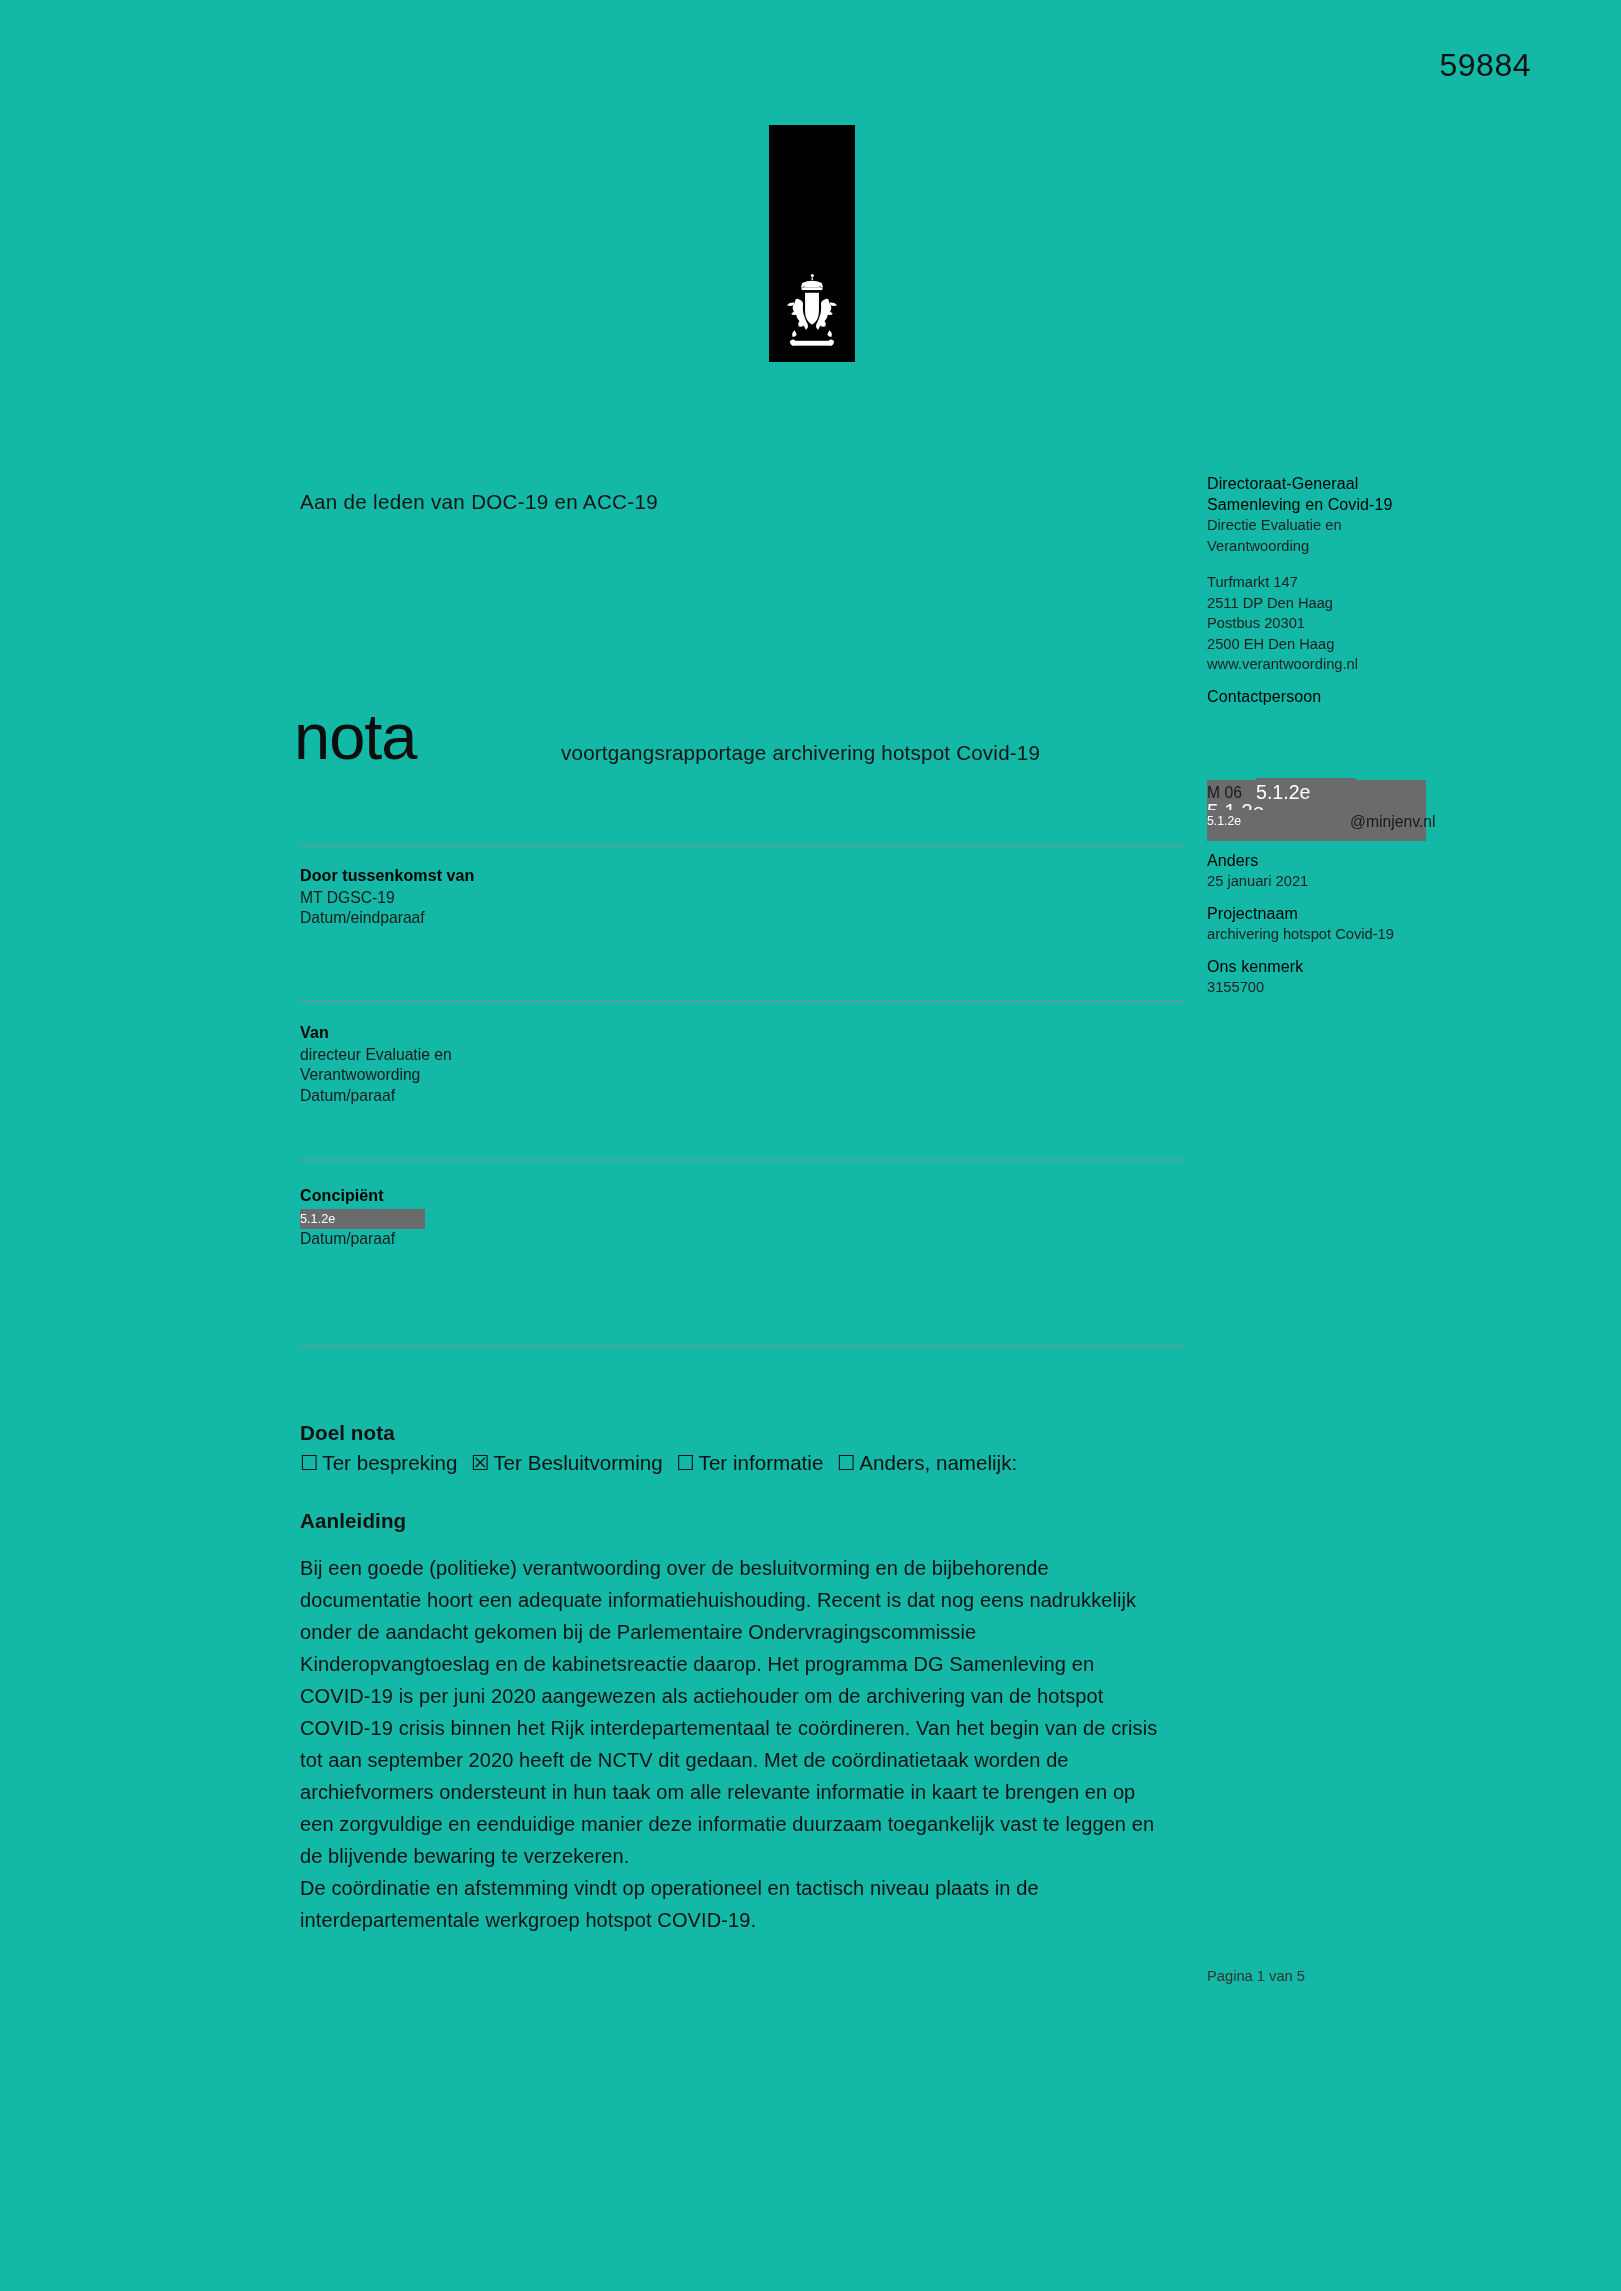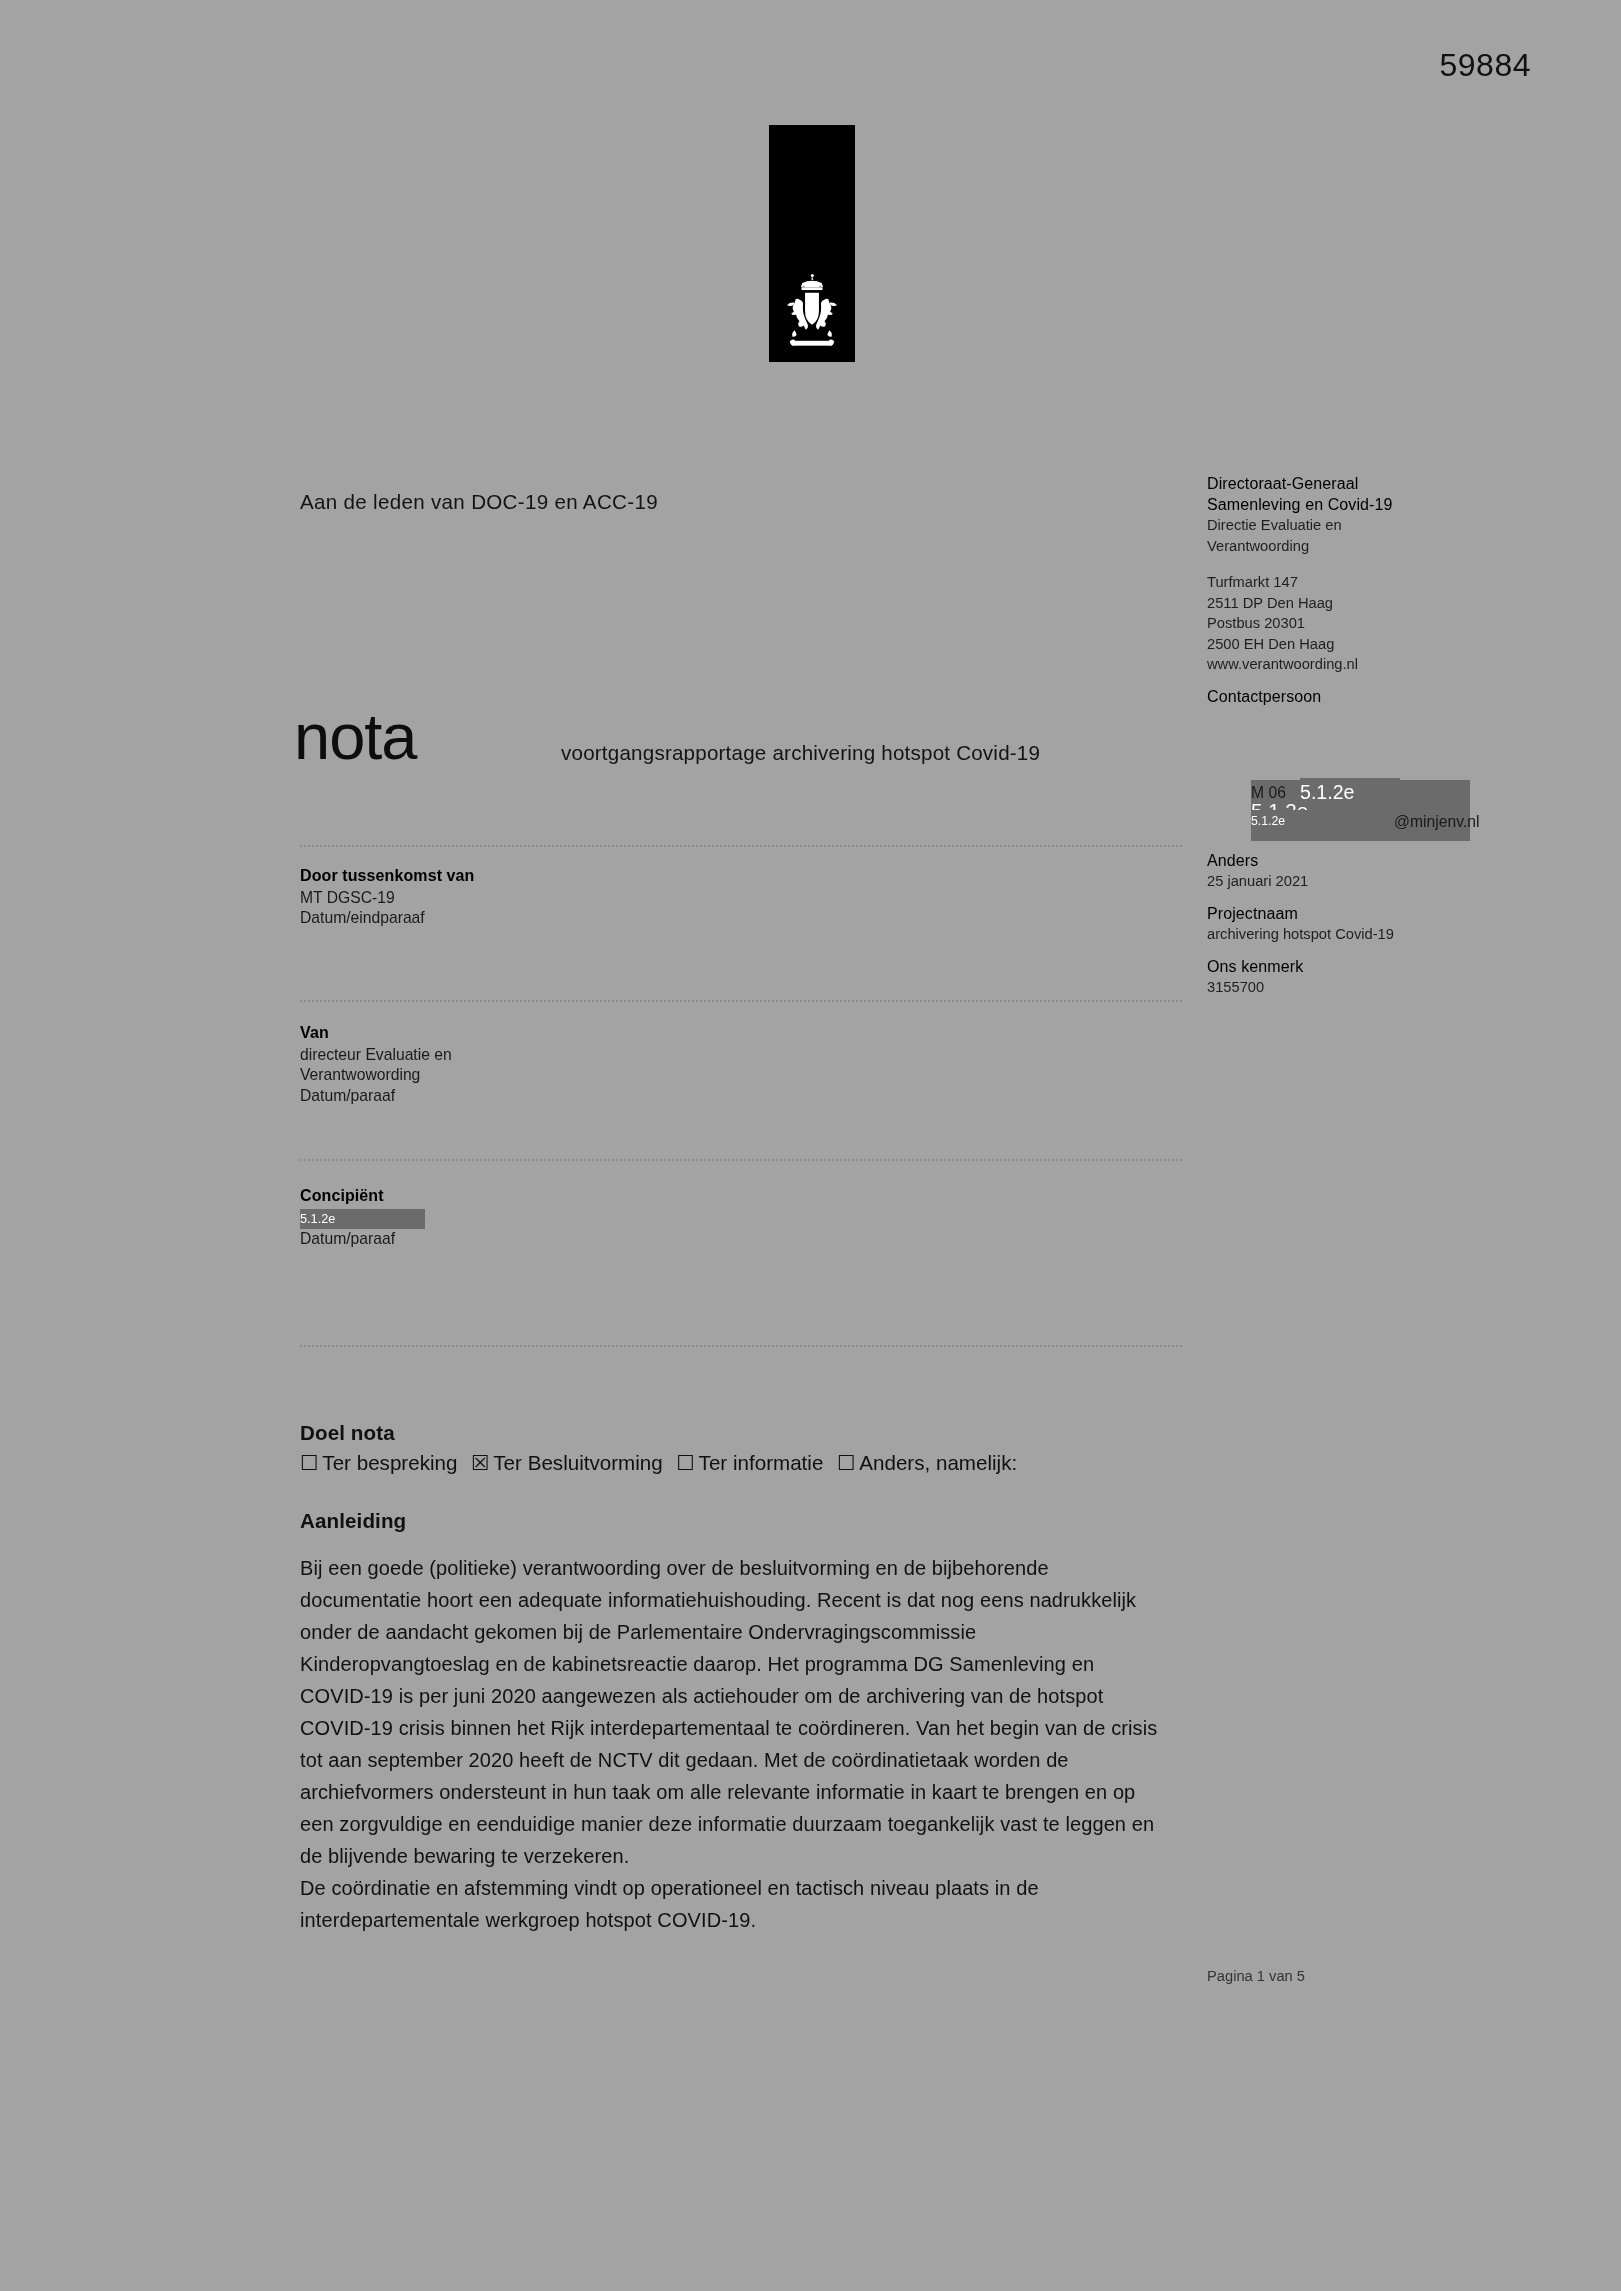--- a/index.html
+++ b/index.html
@@ -10,21 +10,21 @@
   }
   body {
     font-family: "DejaVu Sans", "Liberation Sans", sans-serif;
     color: #000000;
   }
 
   .page {
     position: relative;
     width: 1621px;
     height: 2292px;
-    background: #a3a3a3;
+    background: #14b8a6;
     overflow: hidden;
     box-sizing: border-box;
   }
 
   
   .doc-number {
     position: absolute;
     top: 47px;
     right: 90px;
     font-size: 32px;
@@ -157,21 +157,21 @@
   .sb-line {
     font-size: 14.7px;
     line-height: 20.6px;
     color: #1f1f1f;
     white-space: nowrap;
   }
   .sb-gap { height: 15.7px; }
   .sb-gap-sm { height: 11.8px; }
 
   
-  .contact-wrap { position: relative; margin-left: 44px; }
+  .contact-wrap { position: relative; }
   .redaction-contact-big {
     position: absolute;
     left: 0;
     top: 3.9px;
     width: 219px;
     height: 61px;
     line-height: 61px;
     font-size: 20.6px;
   }
   .contact-mobile {

